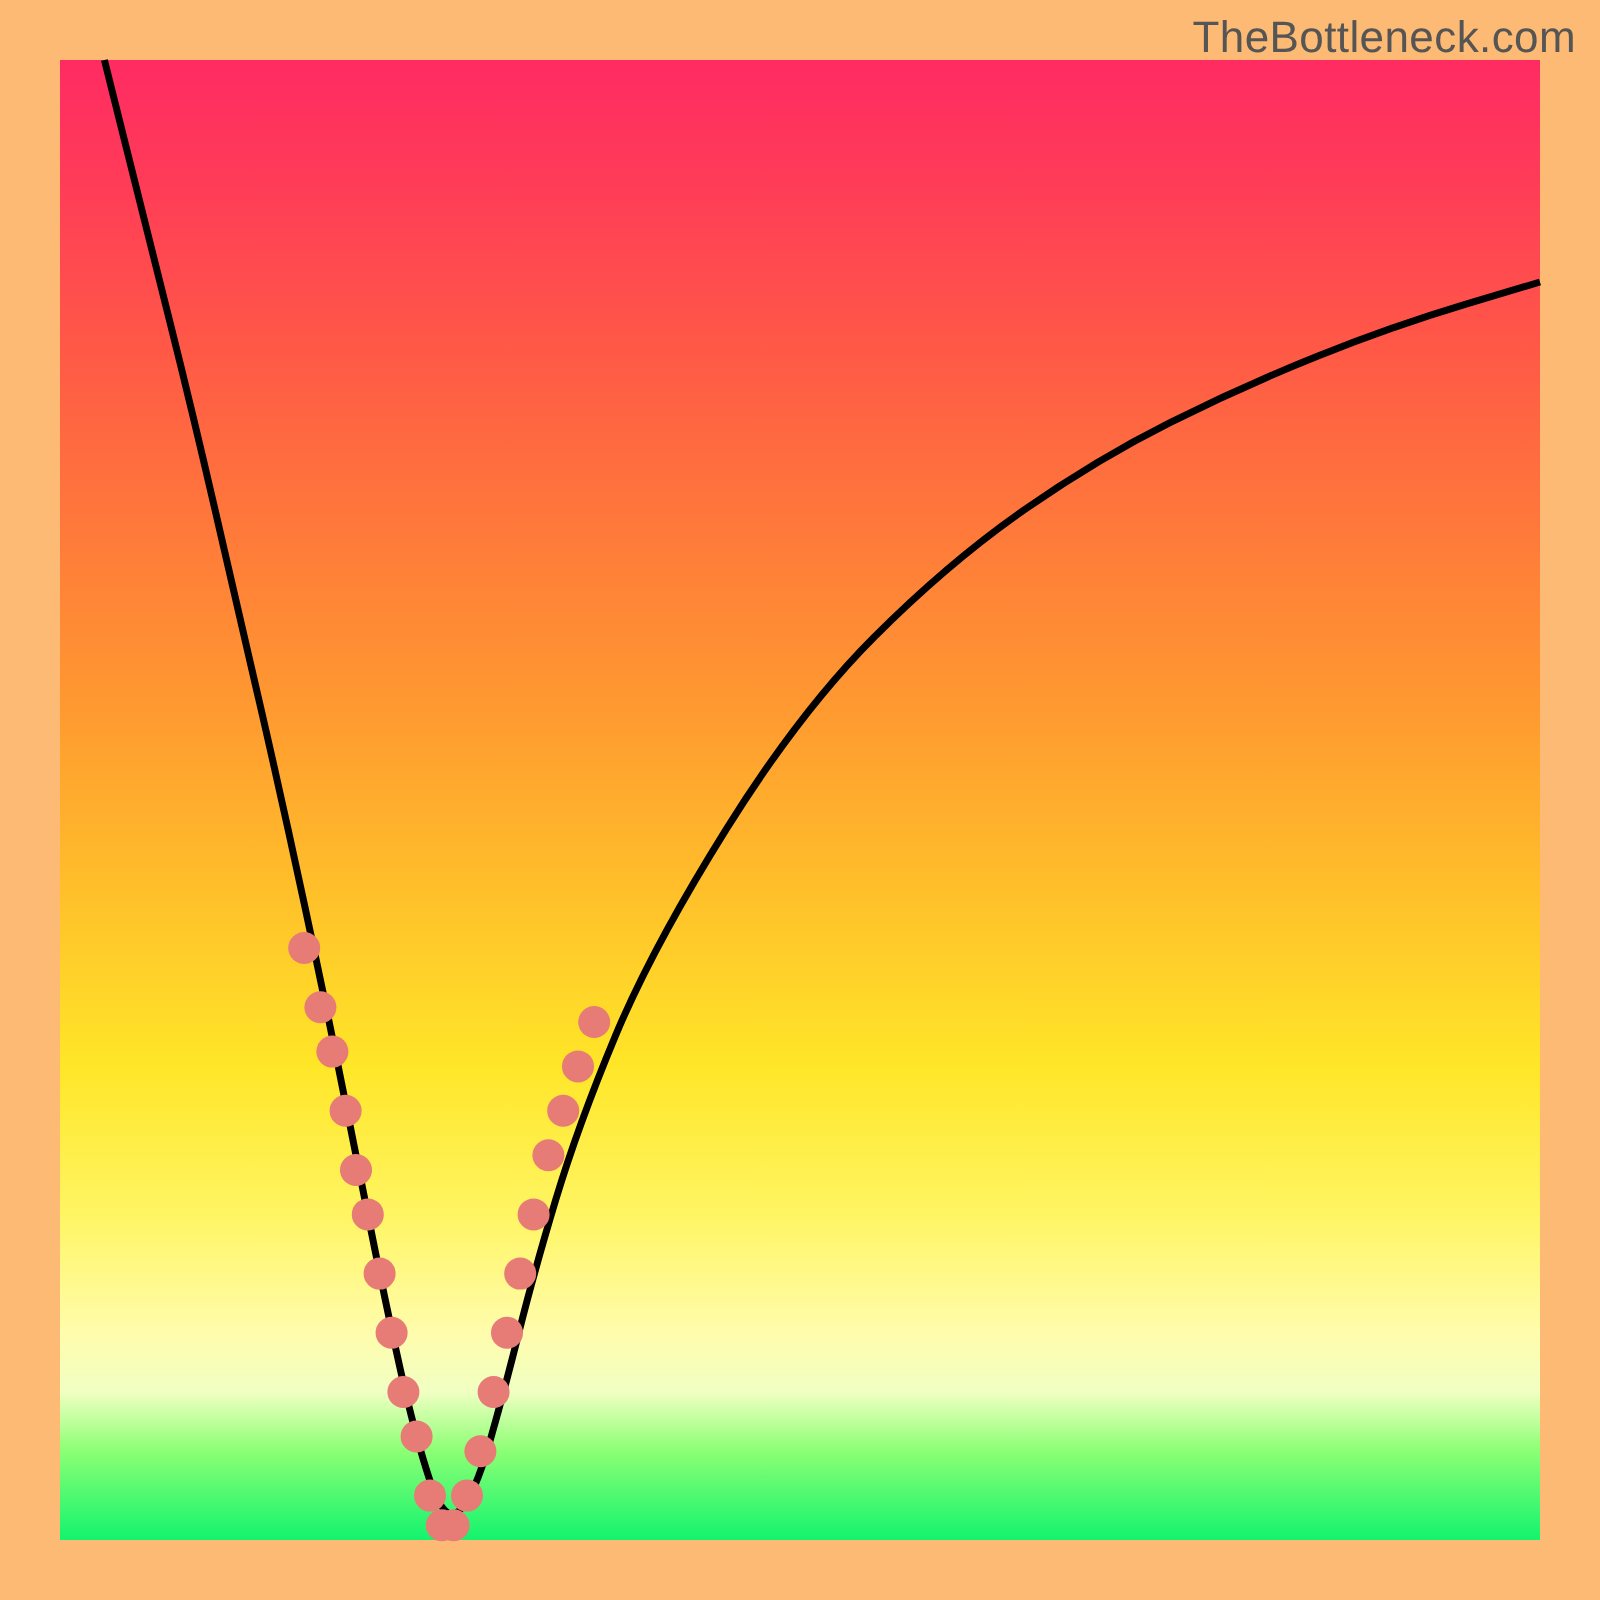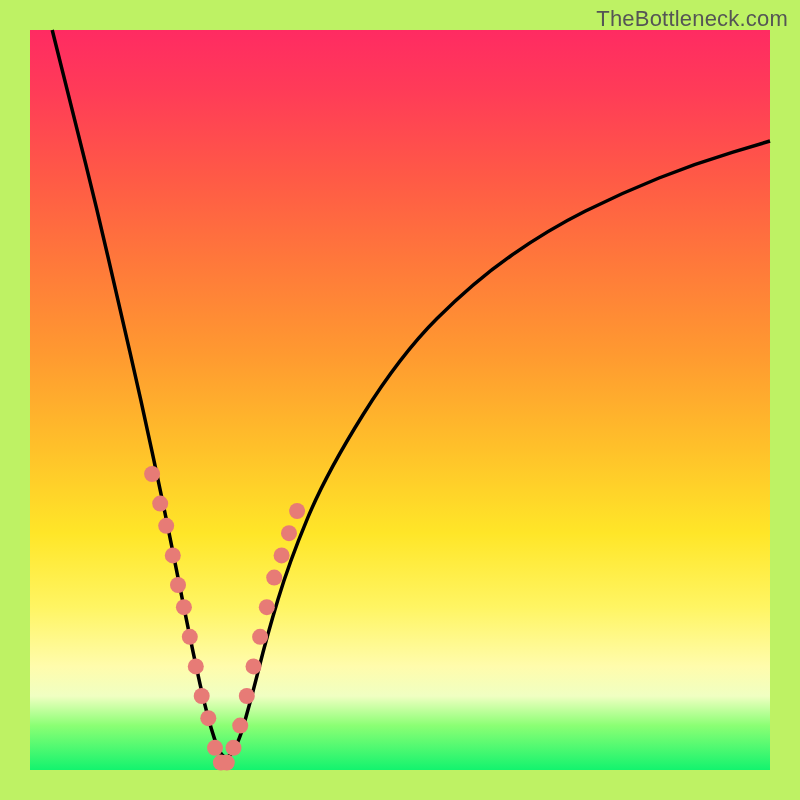--- a/index.html
+++ b/index.html
@@ -8,21 +8,21 @@
     width: 800px;
     height: 800px;
     overflow: hidden;
     background: #000;
     font-family: Arial, Helvetica, sans-serif;
   }
   .frame {
     position: relative;
     width: 800px;
     height: 800px;
-    background: #bef264;
+    background: #fdba74;
   }
   .plot {
     position: absolute;
     left: 30px;
     top: 30px;
     width: 740px;
     height: 740px;
     
     background: linear-gradient(
       to bottom,

